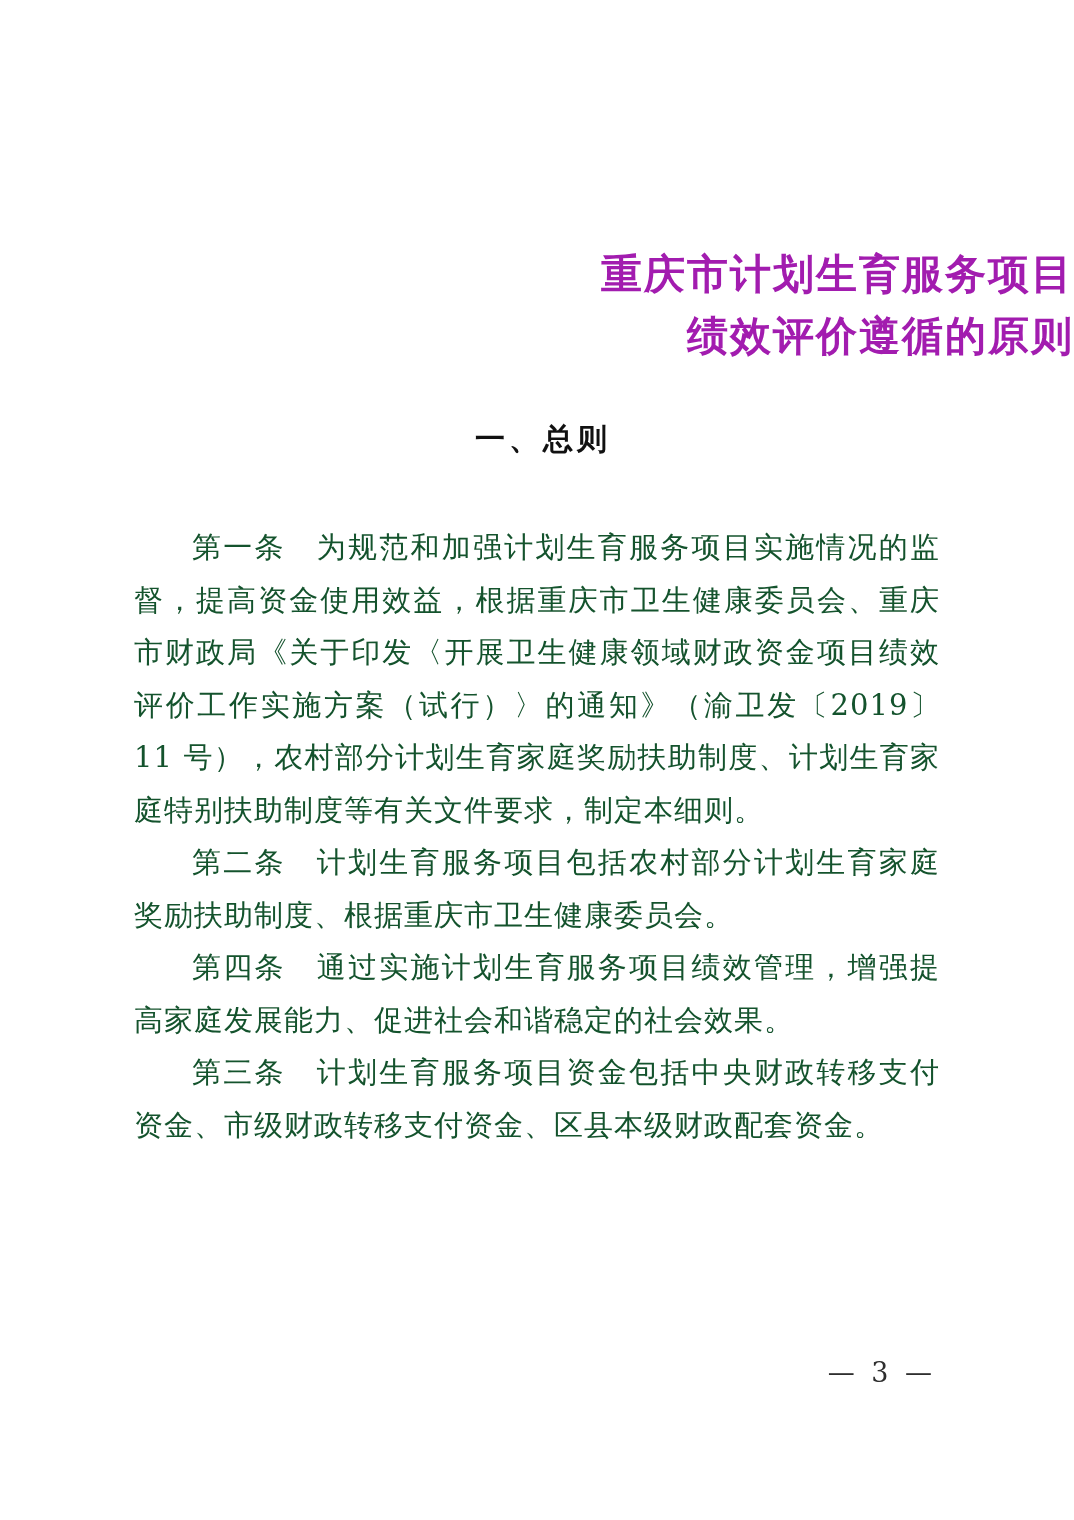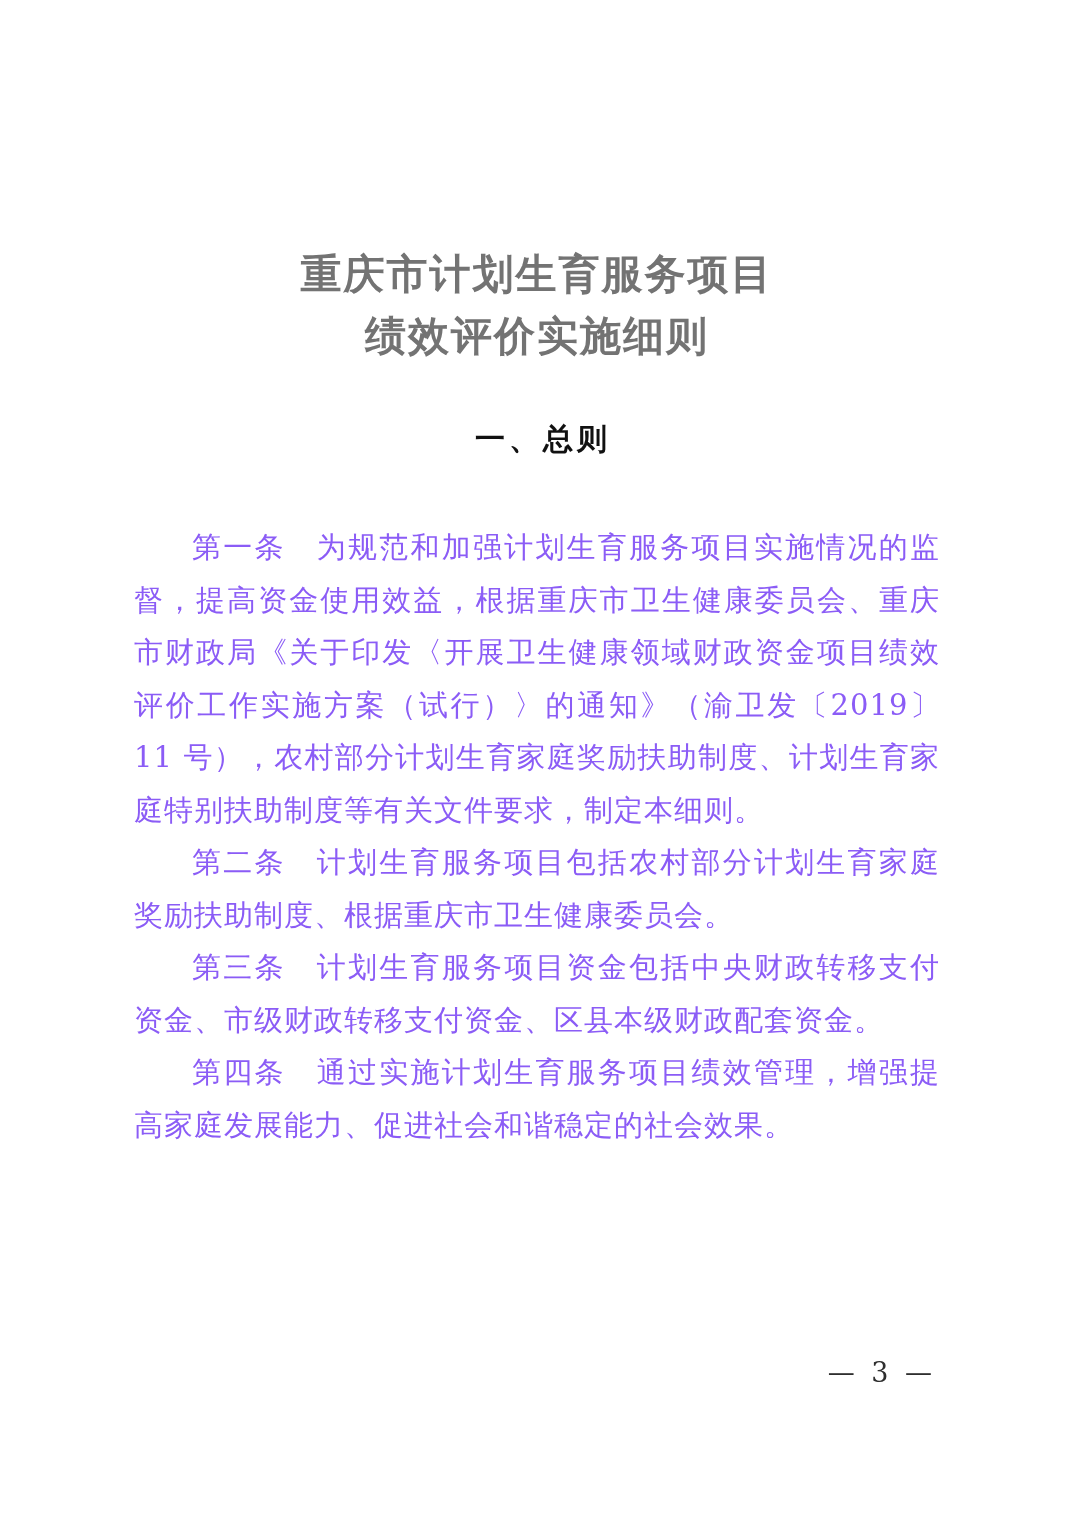--- a/index.html
+++ b/index.html
@@ -15,26 +15,26 @@
   }
   .page {
     position: relative;
     width: 1074px;
     height: 1520px;
     background: #ffffff;
     overflow: hidden;
   }
   .doc-title {
     margin: 243px 0 0 0;
-    text-align: center;
+    text-align: right;
     font-size: 41px;
     font-weight: bold;
     line-height: 62px;
     letter-spacing: 2px;
-    color: #737373;
+    color: #a21caf;
     font-family: "DejaVu Serif", "Liberation Serif", serif;
   }
   .title-line { display: block; }
   .section-heading {
     margin: 54px 0 0 12px;
     text-align: center;
     font-size: 30px;
     line-height: 36px;
     font-weight: bold;
     letter-spacing: 4px;
@@ -46,47 +46,47 @@
     width: 806px;
   }
   .para {
     margin: 0;
     font-size: 29px;
     line-height: 52.5px;
     text-align: justify;
     text-justify: inter-ideograph;
     text-indent: 2em;
     font-weight: 400;
-    color: #8b5cf6;
+    color: #14532d;
     letter-spacing: 1px;
   }
   .page-footer {
     position: absolute;
     right: 138px;
     bottom: 132px;
     font-size: 27px;
     letter-spacing: 4px;
     color: #2e2e2e;
     font-family: "DejaVu Serif", "Liberation Serif", serif;
   }
 </style>
 </head>
 <body>
 
 <div class="page">
 
   <h1 class="doc-title">
     <span class="title-line">重庆市计划生育服务项目</span>
-    <span class="title-line">绩效评价实施细则</span>
+    <span class="title-line">绩效评价遵循的原则</span>
   </h1>
 
   <h2 class="section-heading">一、总则</h2>
 
   <div class="body-text">
       <p class="para">第一条　为规范和加强计划生育服务项目实施情况的监督，提高资金使用效益，根据重庆市卫生健康委员会、重庆市财政局《关于印发〈开展卫生健康领域财政资金项目绩效评价工作实施方案（试行）〉的通知》（渝卫发〔2019〕11 号），农村部分计划生育家庭奖励扶助制度、计划生育家庭特别扶助制度等有关文件要求，制定本细则。</p>
       <p class="para">第二条　计划生育服务项目包括农村部分计划生育家庭奖励扶助制度、根据重庆市卫生健康委员会。</p>
+      <p class="para">第四条　通过实施计划生育服务项目绩效管理，增强提高家庭发展能力、促进社会和谐稳定的社会效果。</p>
       <p class="para">第三条　计划生育服务项目资金包括中央财政转移支付资金、市级财政转移支付资金、区县本级财政配套资金。</p>
-      <p class="para">第四条　通过实施计划生育服务项目绩效管理，增强提高家庭发展能力、促进社会和谐稳定的社会效果。</p>
     </div>
 
   <div class="page-footer">— 3 —</div>
 
 </div>
 
 </body></html>

